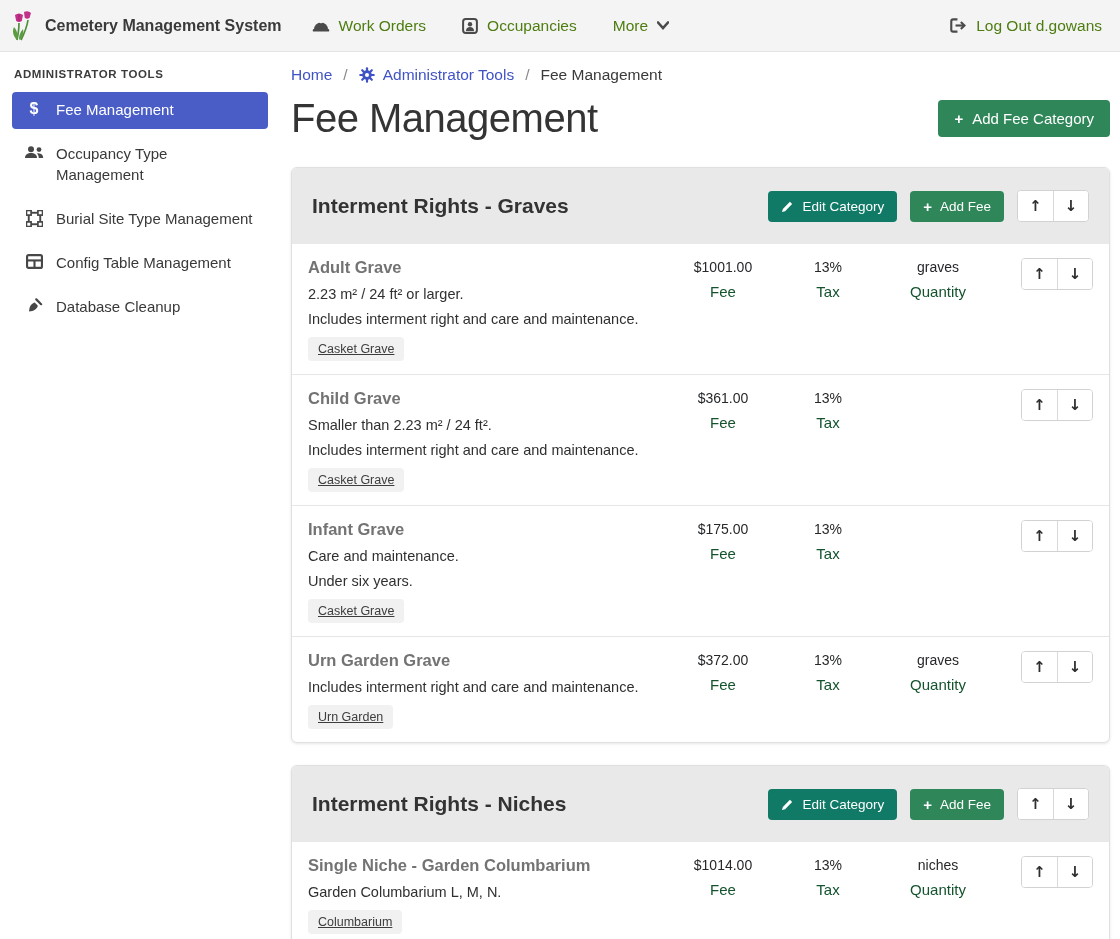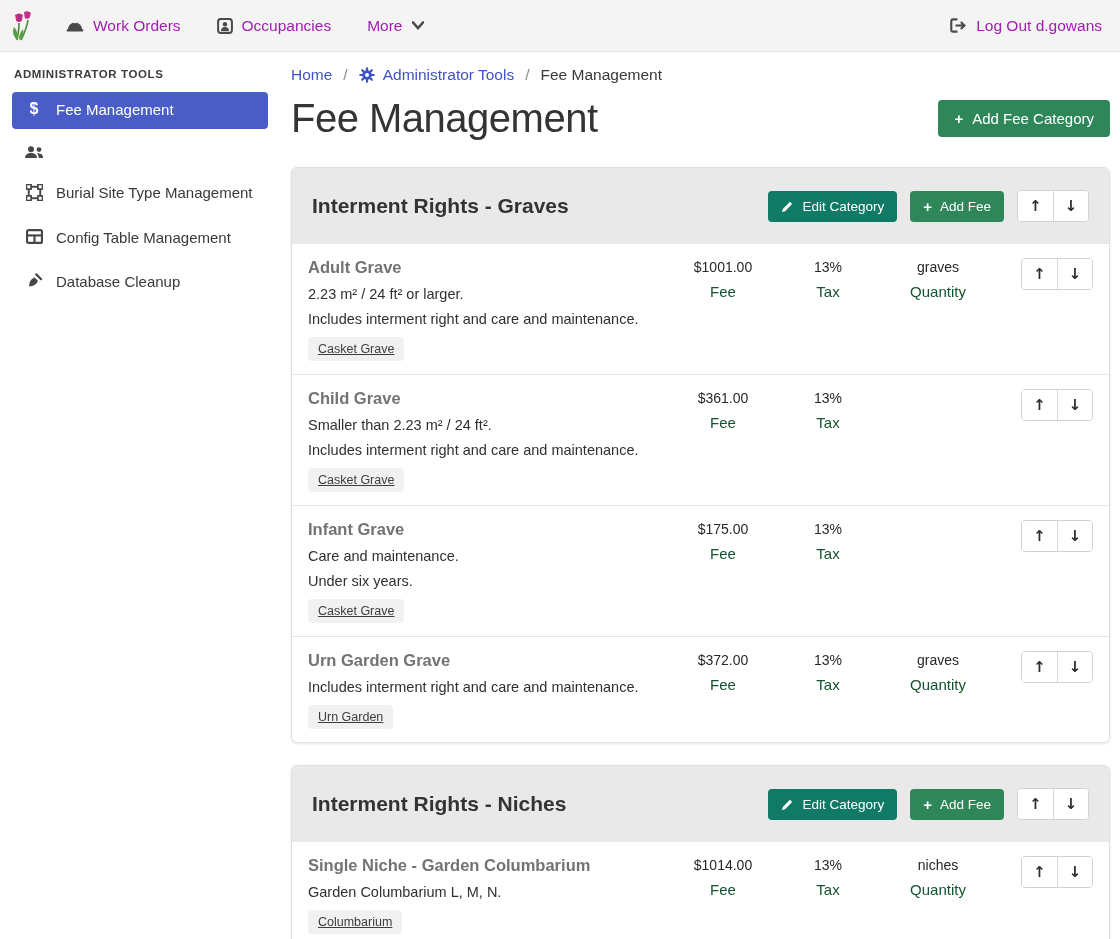--- a/index.html
+++ b/index.html
@@ -10,21 +10,21 @@
     background:#fff; color:#333;
   }
   
   .navbar {
     height:52px; background:#f4f4f5; border-bottom:1px solid #e4e4e6;
     display:flex; align-items:center; padding:0 18px 0 10px;
   }
   .brand { display:flex; align-items:center; gap:9px; cursor:pointer; }
   .brand-title { font-size:16px; font-weight:bold; color:#3a3a3a; }
   .nav-links { display:flex; align-items:center; gap:36px; margin-left:30px; }
-  .nav-link { display:flex; align-items:center; gap:9px; color:#a21caf; font-size:15.5px; cursor:pointer; }
+  .nav-link { display:flex; align-items:center; gap:9px; color:#4d7c0f; font-size:15.5px; cursor:pointer; }
   .nav-link .nicon { display:flex; color:#4a4a4a; }
   .nav-spacer { flex:1; }
   
   .layout { display:flex; align-items:flex-start; }
   .sidebar { width:280px; flex-shrink:0; padding:16px 12px 0 12px; }
   .sidebar-heading {
     font-size:11.5px; font-weight:600; letter-spacing:.6px; text-transform:uppercase;
     color:#3c3c3c; margin:0 0 12px 2px;
   }
   .side-item {
@@ -94,20 +94,21 @@
       <svg width="26" height="30" viewBox="0 0 26 30">
         <path d="M9 12 C9 19 8 24 7 29" stroke="#4e8f3a" stroke-width="1.7" fill="none"></path>
         <path d="M18 9 C17 16 14 23 11 29" stroke="#4e8f3a" stroke-width="1.7" fill="none"></path>
         <path d="M7 29 C3 25 2 20 4 16 C7 19 8 24 8 27 Z" fill="#5a9c42"></path>
         <path d="M10 29 C13 25 14 21 13 18 C10 21 9 25 9 28 Z" fill="#5a9c42"></path>
         <path d="M5 4 q4 -3 8 0 l-1.2 6 q-2.8 2 -5.6 0 z" fill="#c23189"></path>
         <path d="M9 3 v7" stroke="#a1216e" stroke-width="1"></path>
         <path d="M14 1 q4 -2 7 1 l-1.5 5 q-2.5 1.5 -4.8 -.2 z" fill="#c23189"></path>
       </svg>
     </span>
+    <span class="brand-title">Cemetery Management System</span>
   </div>
 
   <nav class="nav-links">
     <div class="nav-link">
       <span class="nicon">
         <svg width="18" height="15" viewBox="0 0 16 14">
           <path d="M1.5 10.5 a6.5 6.2 0 0 1 13 0 z" fill="currentColor"></path>
           <rect x="0.3" y="10.3" width="15.4" height="2.4" rx="1.1" fill="currentColor"></rect>
           <rect x="6.6" y="0.6" width="2.8" height="4.2" rx="1.1" fill="#f4f4f5"></rect>
         </svg>
@@ -160,20 +161,21 @@
 
     <div class="side-item">
       <span class="sicon">
         <svg width="20" height="14" viewBox="0 0 20 14">
           <circle cx="7" cy="4.2" r="3" fill="currentColor"></circle>
           <path d="M1 13 c0-3.2 2.7-5 6-5 s6 1.8 6 5 z" fill="currentColor"></path>
           <circle cx="15" cy="4.6" r="2.4" fill="currentColor"></circle>
           <path d="M14.6 8.2 c2.8.2 4.6 1.8 4.6 4.8 h-4.4 c0-2-.7-3.6-2-4.6 z" fill="currentColor"></path>
         </svg>
       </span>
+      <span>Occupancy Type Management</span>
     </div>
 
     <div class="side-item">
       <span class="sicon">
         <svg width="17" height="17" viewBox="0 0 16 16">
           <rect x="2.6" y="2.6" width="10.8" height="10.8" fill="none" stroke="currentColor" stroke-width="1.8"></rect>
           <rect x="0.4" y="0.4" width="4.4" height="4.4" fill="#fff" stroke="currentColor" stroke-width="1.6"></rect>
           <rect x="11.2" y="0.4" width="4.4" height="4.4" fill="#fff" stroke="currentColor" stroke-width="1.6"></rect>
           <rect x="0.4" y="11.2" width="4.4" height="4.4" fill="#fff" stroke="currentColor" stroke-width="1.6"></rect>
           <rect x="11.2" y="11.2" width="4.4" height="4.4" fill="#fff" stroke="currentColor" stroke-width="1.6"></rect>

